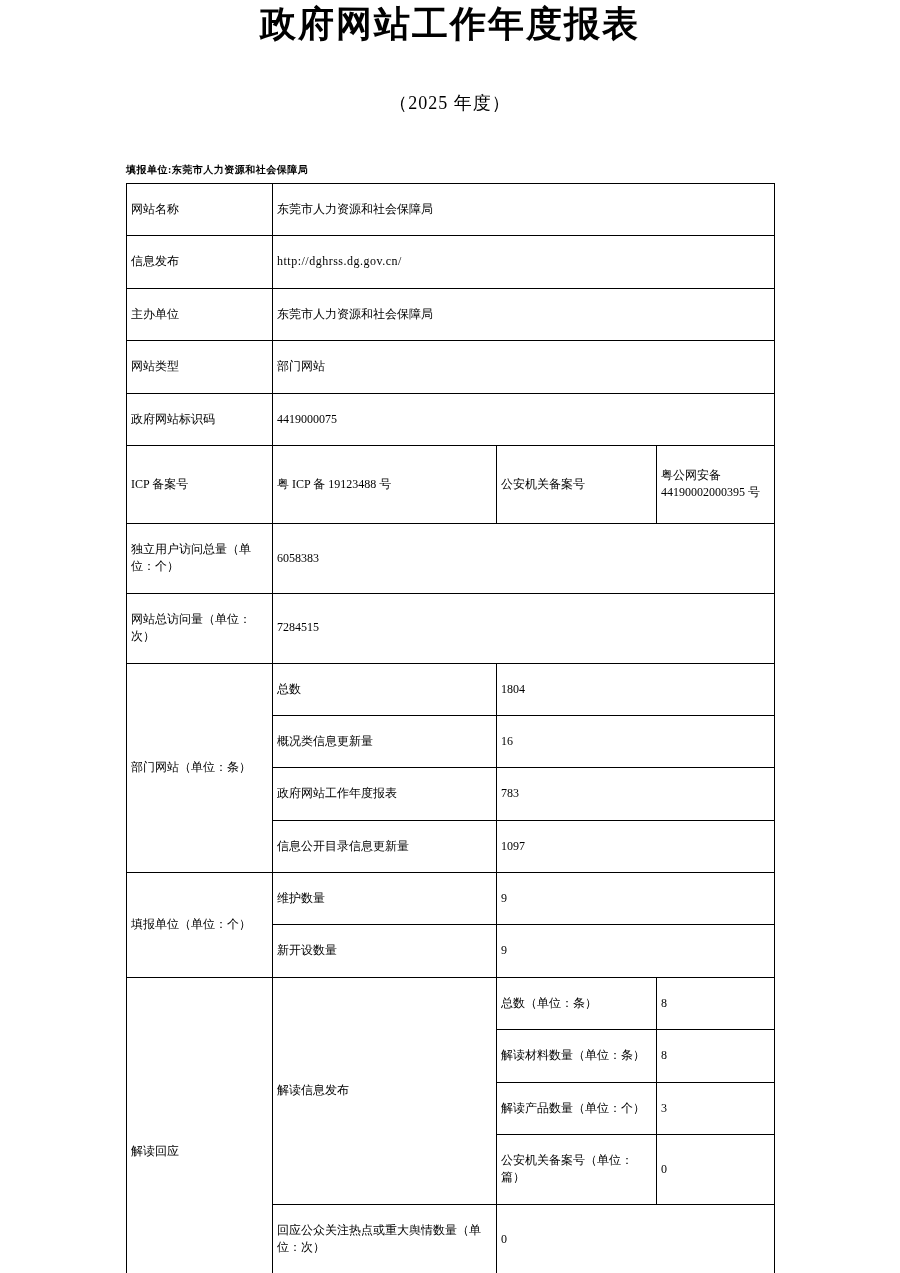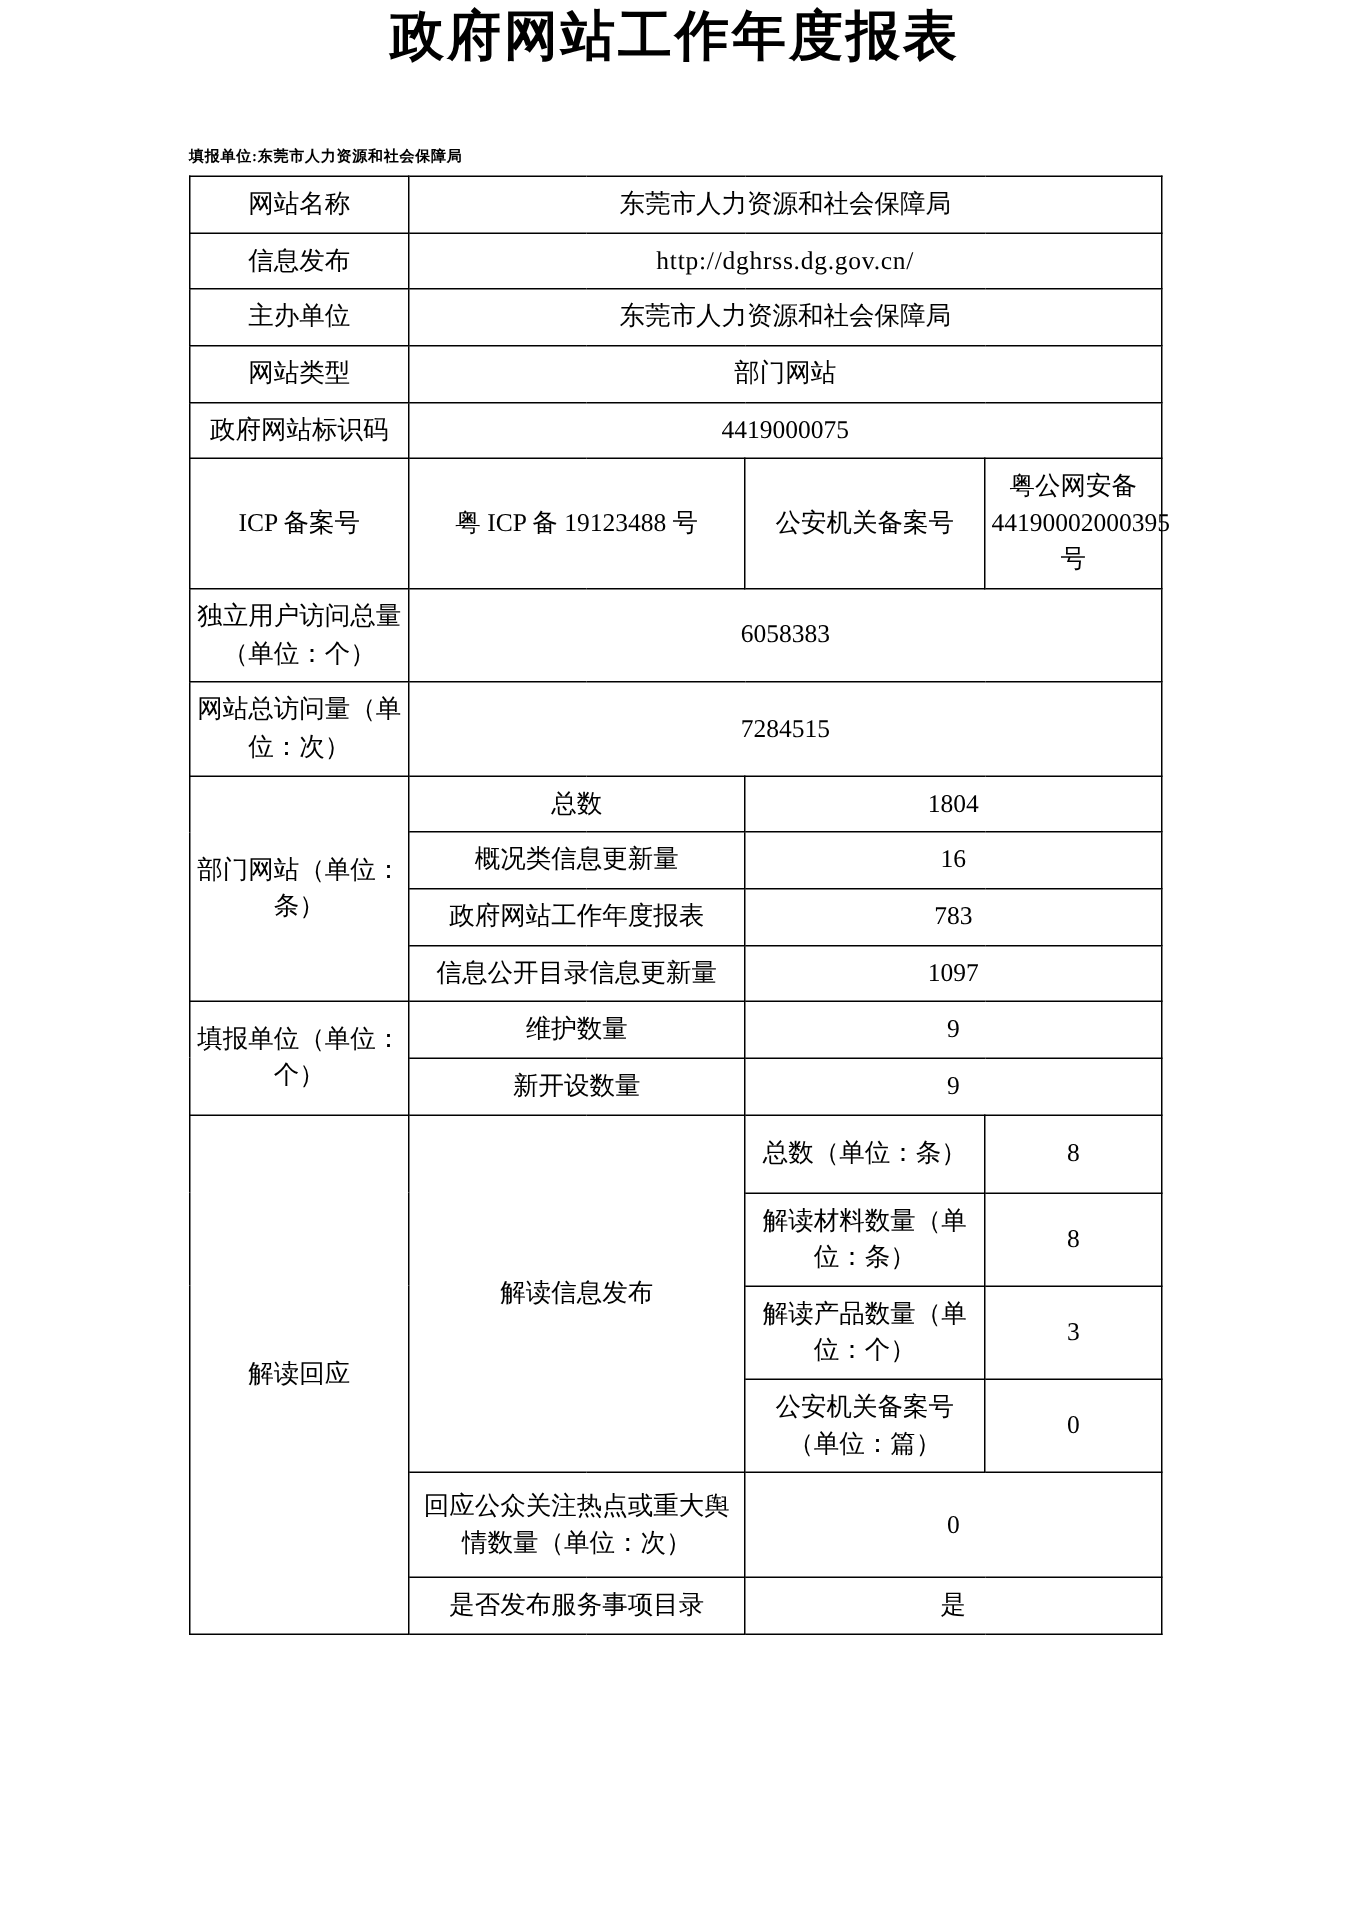--- a/index.html
+++ b/index.html
@@ -42,43 +42,44 @@
     margin-bottom: 6px;
     letter-spacing: 0.5px;
   }
   table.report {
     border-collapse: collapse;
     width: 648px;
     table-layout: fixed;
   }
   table.report td {
     border: 1px solid #000000;
-    font-size: 17px;
-    text-align: center;
+    font-size: 12px;
+    text-align: left;
     vertical-align: middle;
-    padding: 6px 4px;
+    padding: 17px 4px;
     line-height: 1.45;
   }
   td.label {
     width: 146px;
   }
   .url-cell {
     font-family: "Liberation Serif", "DejaVu Serif", serif;
     letter-spacing: 0.5px;
   }
   .two-line {
     line-height: 1.4;
   }
 </style>
 </head>
 <body>
 
 <div class="page">
 
   <div class="doc-title">政府网站工作年度报表</div>
+  <div class="doc-subtitle">（2025 年度）</div>
   <div class="filler-line">填报单位:东莞市人力资源和社会保障局</div>
 
   <table class="report">
     <colgroup>
       <col style="width:146px">
       <col style="width:118px">
       <col style="width:106px">
       <col style="width:160px">
       <col style="width:118px">
     </colgroup>

